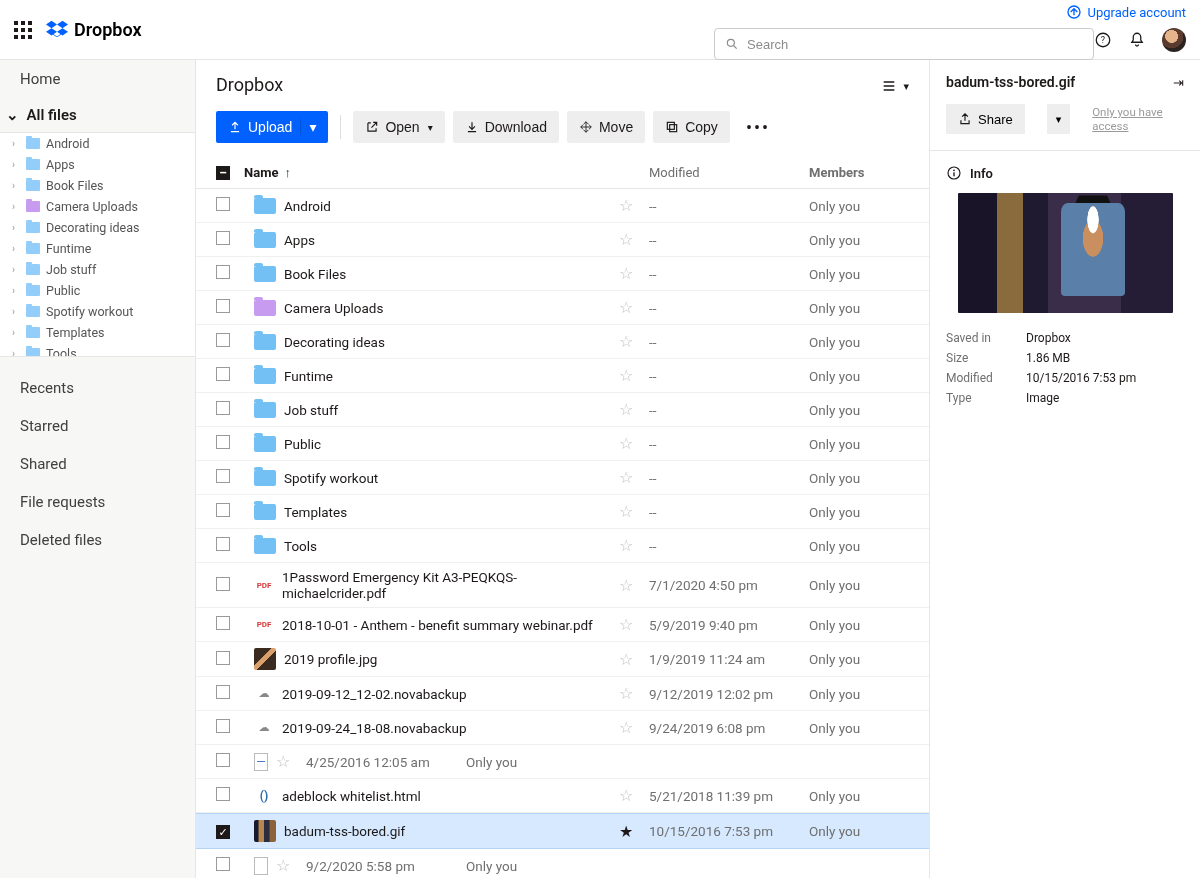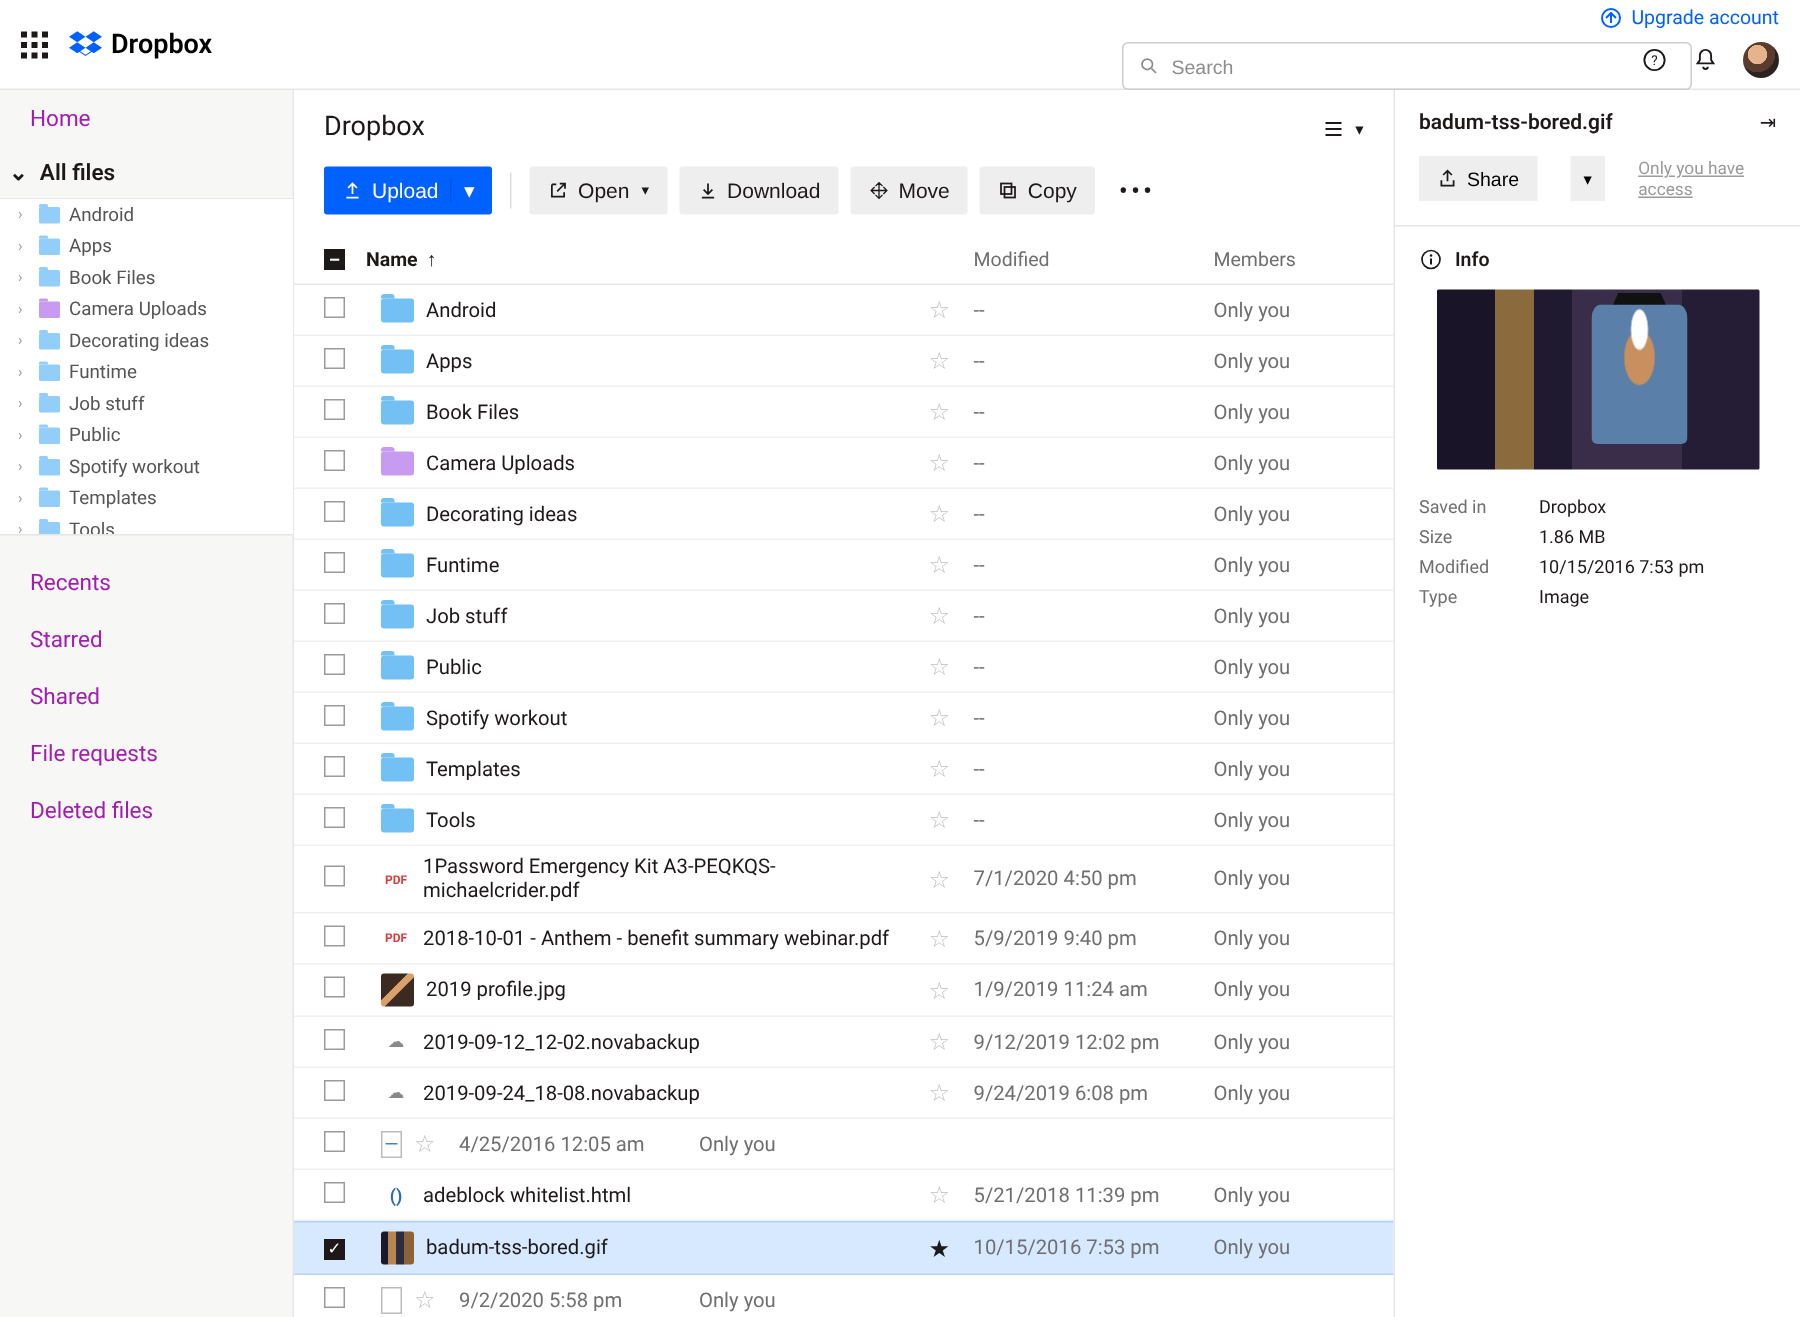--- a/index.html
+++ b/index.html
@@ -20,21 +20,21 @@
     align-items: center;
     height: 60px;
     padding: 0 14px;
     border-bottom: 1px solid #e6e6e6;
     position: relative;
   }
   .apps-grid { width: 18px; height: 18px; display: grid; grid-template-columns: repeat(3,4px); grid-template-rows: repeat(3,4px); gap:3px; margin-right: 14px; cursor:pointer; }
   .apps-grid span { background:#1e1919; }
   .logo { display:flex; align-items:center; gap:6px; font-weight:600; font-size:18px; color:#000; cursor:pointer; }
   .logo svg { width:22px; height:22px; }
-  .search-wrap { position:absolute; left:748px; top:28px; }
+  .search-wrap { position:absolute; left:714px; top:28px; }
   .search {
     width: 380px; height: 32px;
     border: 1px solid #ccc;
     border-radius: 4px;
     display:flex; align-items:center;
     padding: 0 10px;
     color:#8c8c8c;
   }
   .search svg { width:14px; height:14px; margin-right:8px; }
   .search input { border:none; outline:none; font-size:13px; flex:1; color:#1e1919; background:transparent; }
@@ -42,21 +42,21 @@
   .top-right { position:absolute; right:14px; top:4px; display:flex; flex-direction:column; align-items:flex-end; gap:4px;justify-content:center; }
   .upgrade { display:flex; align-items:center; gap:6px; color:#0061fe; font-size:13px; }
   .upgrade svg { width:16px;height:16px; }
   .top-icons { display:flex; align-items:center; gap:16px; margin-top:4px; }
   .top-icons .ic { width:18px; height:18px; color:#1e1919; cursor:pointer; display:flex; align-items:center; justify-content:center; }
   .avatar { width:24px;height:24px;border-radius:50%; background: radial-gradient(circle at 40% 35%, #e5b48a 0 30%, #5a3b2e 31% 55%, #2b2320 56% 100%); cursor:pointer; }
 
   
   .main { display:flex; height: calc(100% - 60px); }
   .sidebar { width:196px; border-right:1px solid #e6e6e6; background:#f7f7f5; display:flex; flex-direction:column; }
-  .side-link { padding:10px 20px; color:#a21caf; font-size:15px; cursor:pointer; }
+  .side-link { padding:10px 20px; color:#404040; font-size:15px; cursor:pointer; }
   .allfiles-header { display:flex; align-items:center; gap:8px; padding:8px 10px 8px 6px; font-weight:600; font-size:15px; color:#1e1919; cursor:pointer; }
   .tree { background:#fff; border-top:1px solid #e6e6e6; border-bottom:1px solid #e6e6e6; position:relative; overflow-y:auto; max-height: 225px; }
   .tree::-webkit-scrollbar { width:10px; }
   .tree::-webkit-scrollbar-thumb { background:#dcdcdc; }
   .tree-row { display:flex; align-items:center; gap:6px; padding:3px 8px 3px 12px; font-size:12.5px; color:#555; cursor:pointer; }
   .chev { width:8px; color:#999; font-size:10px; }
   .fld-ico { width:14px; height:11px; background:#92cef9; border-radius:1px; position:relative; }
   .fld-ico::before { content:''; position:absolute; top:-2px; left:0; width:6px; height:2px; background:#92cef9; border-radius:1px 1px 0 0; }
   .fld-ico.purple { background:#c79bf0; }
   .fld-ico.purple::before { background:#c79bf0; }
@@ -73,21 +73,21 @@
   .divider-v { width:1px; height:24px; background:#ddd; margin:0 4px; }
   .more-dots { font-size:18px; letter-spacing:2px; padding:0 8px; cursor:pointer; }
 
   .view-toggle { position:absolute; right:20px; top:18px; display:flex; align-items:center; gap:6px; cursor:pointer; color:#1e1919; }
 
   .table-head { display:flex; align-items:center; padding: 8px 20px; font-size:13px; color:#6f6f6f; border-bottom:1px solid #e6e6e6; }
   .col-check { width:28px; }
   .col-name { flex:1; display:flex; align-items:center; gap:6px; color:#1e1919; font-weight:700; }
   .col-star { width:30px; }
   .col-mod { width:160px; }
-  .col-mem { width:100px; }
+  .col-mem { width:100px;font-weight:bold; }
 
   .filelist { overflow-y:auto; flex:1; }
   .filelist::-webkit-scrollbar { width:10px; }
   .filelist::-webkit-scrollbar-thumb { background:#c5c5c5; border-radius:5px; }
   .filelist::-webkit-scrollbar-track { background:#f0f0f0; }
 
   .row { display:flex; align-items:center; padding: 6px 20px; border-bottom:1px solid #f0f0f0; font-size:13.5px; min-height:34px; }
   .row.selected { background:#d6e9ff; border-top:1px solid #b5d4f5; border-bottom:1px solid #b5d4f5; }
   .cbx { width:14px; height:14px; border:1.5px solid #9a9a9a; background:#fff; cursor:pointer; display:inline-flex; align-items:center; justify-content:center; }
   .cbx.checked { background:#1e1919; border-color:#1e1919; color:#fff; font-size:11px; }

